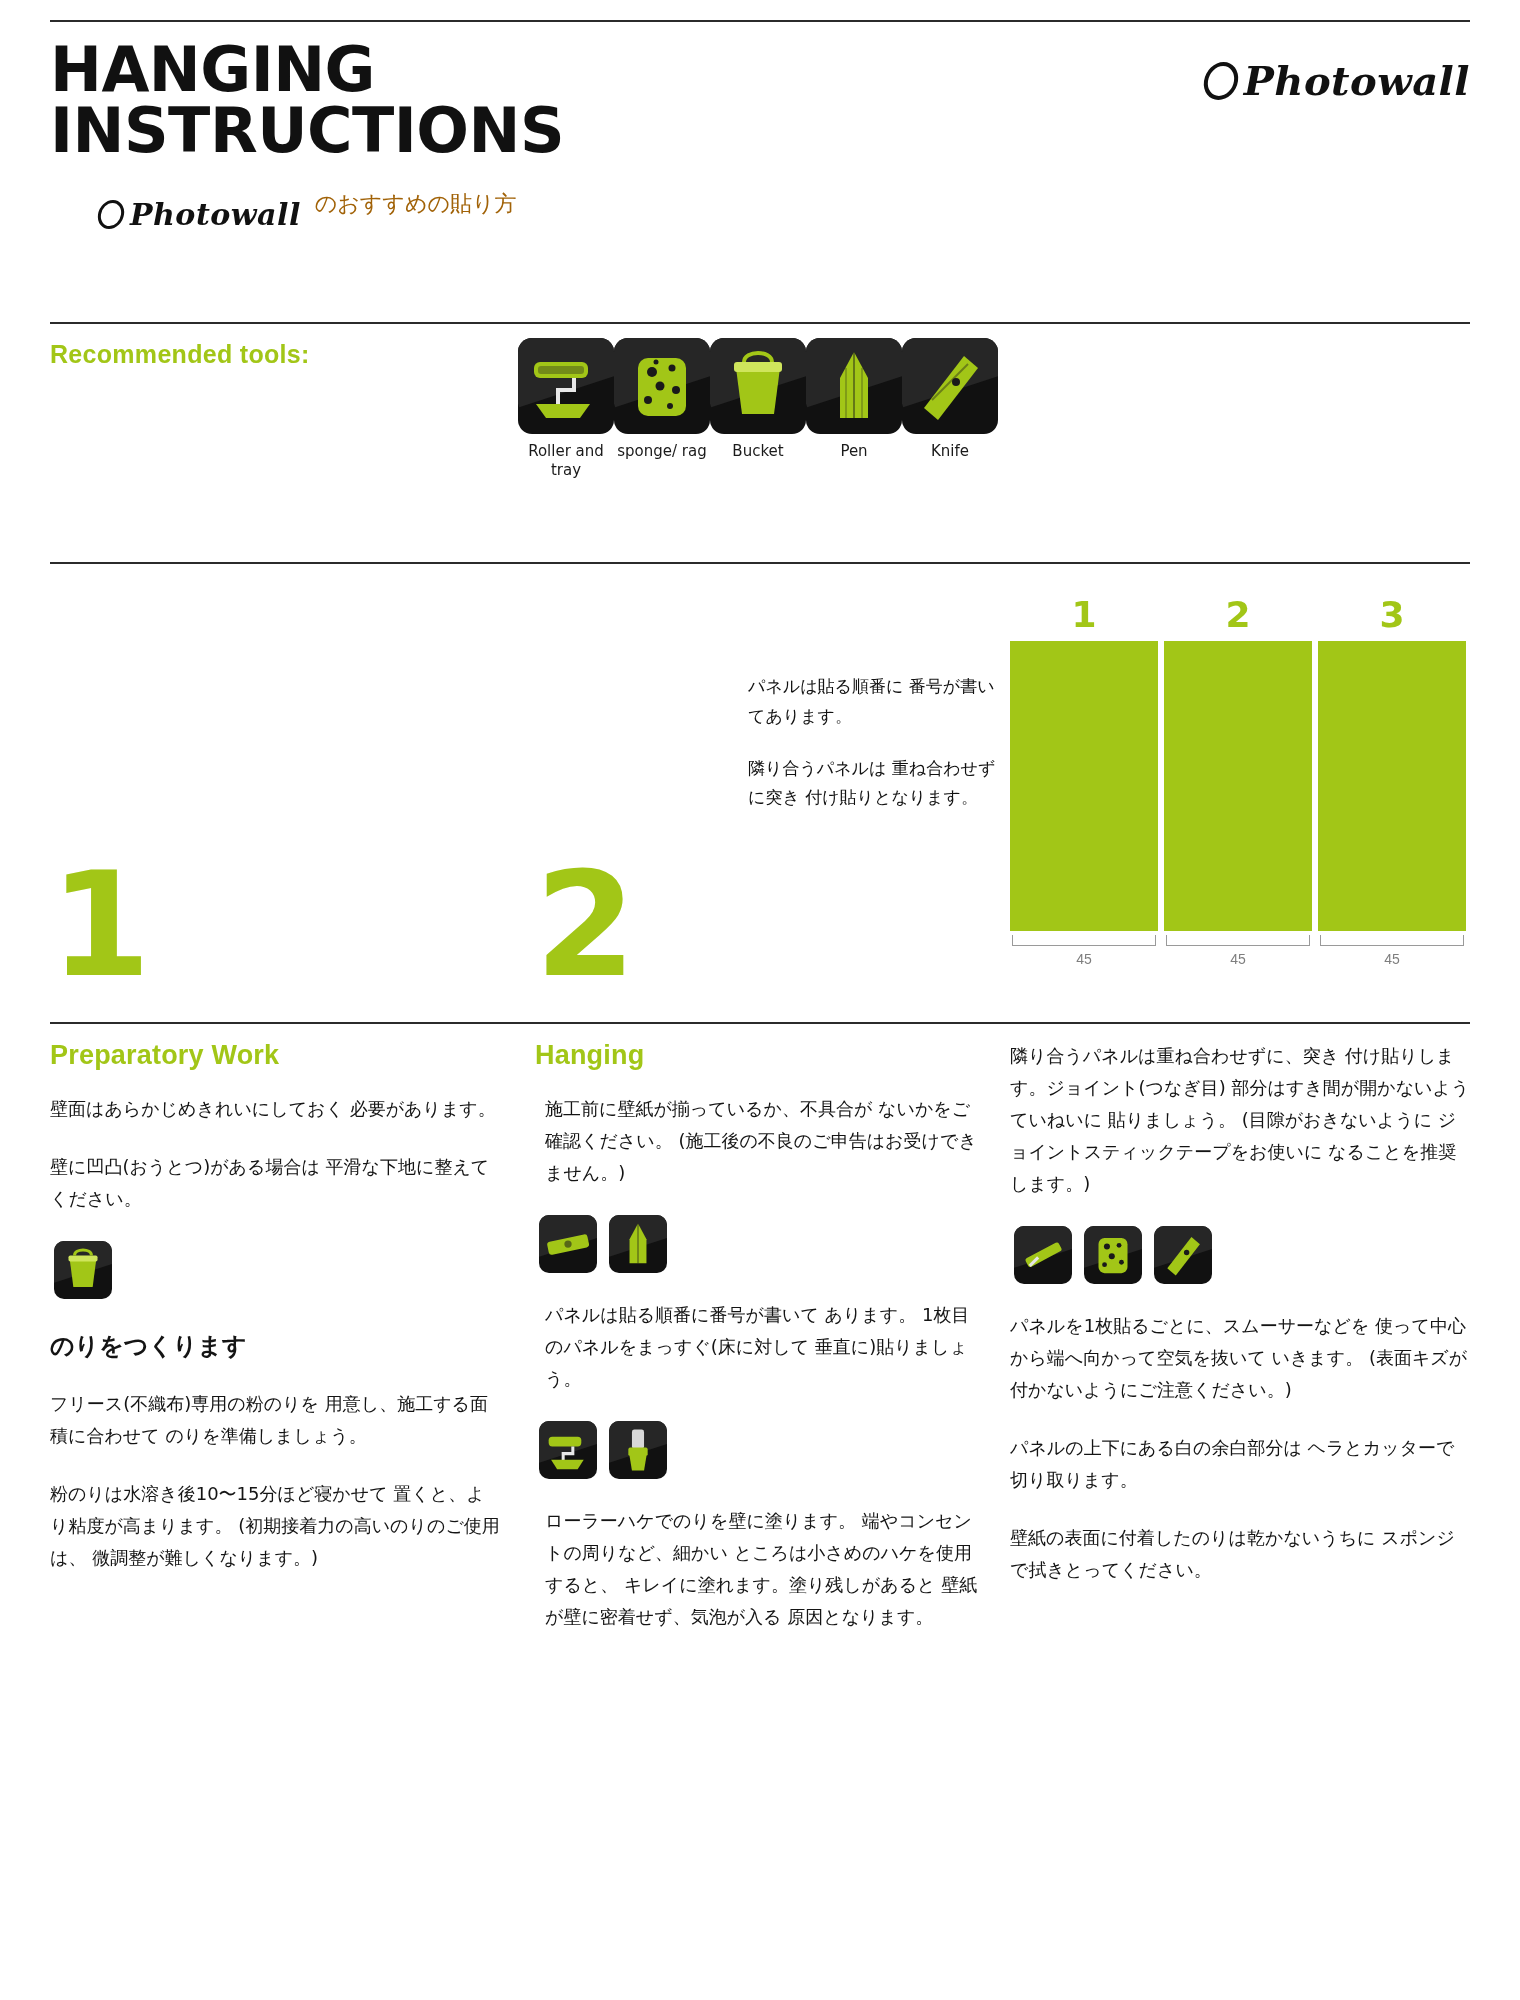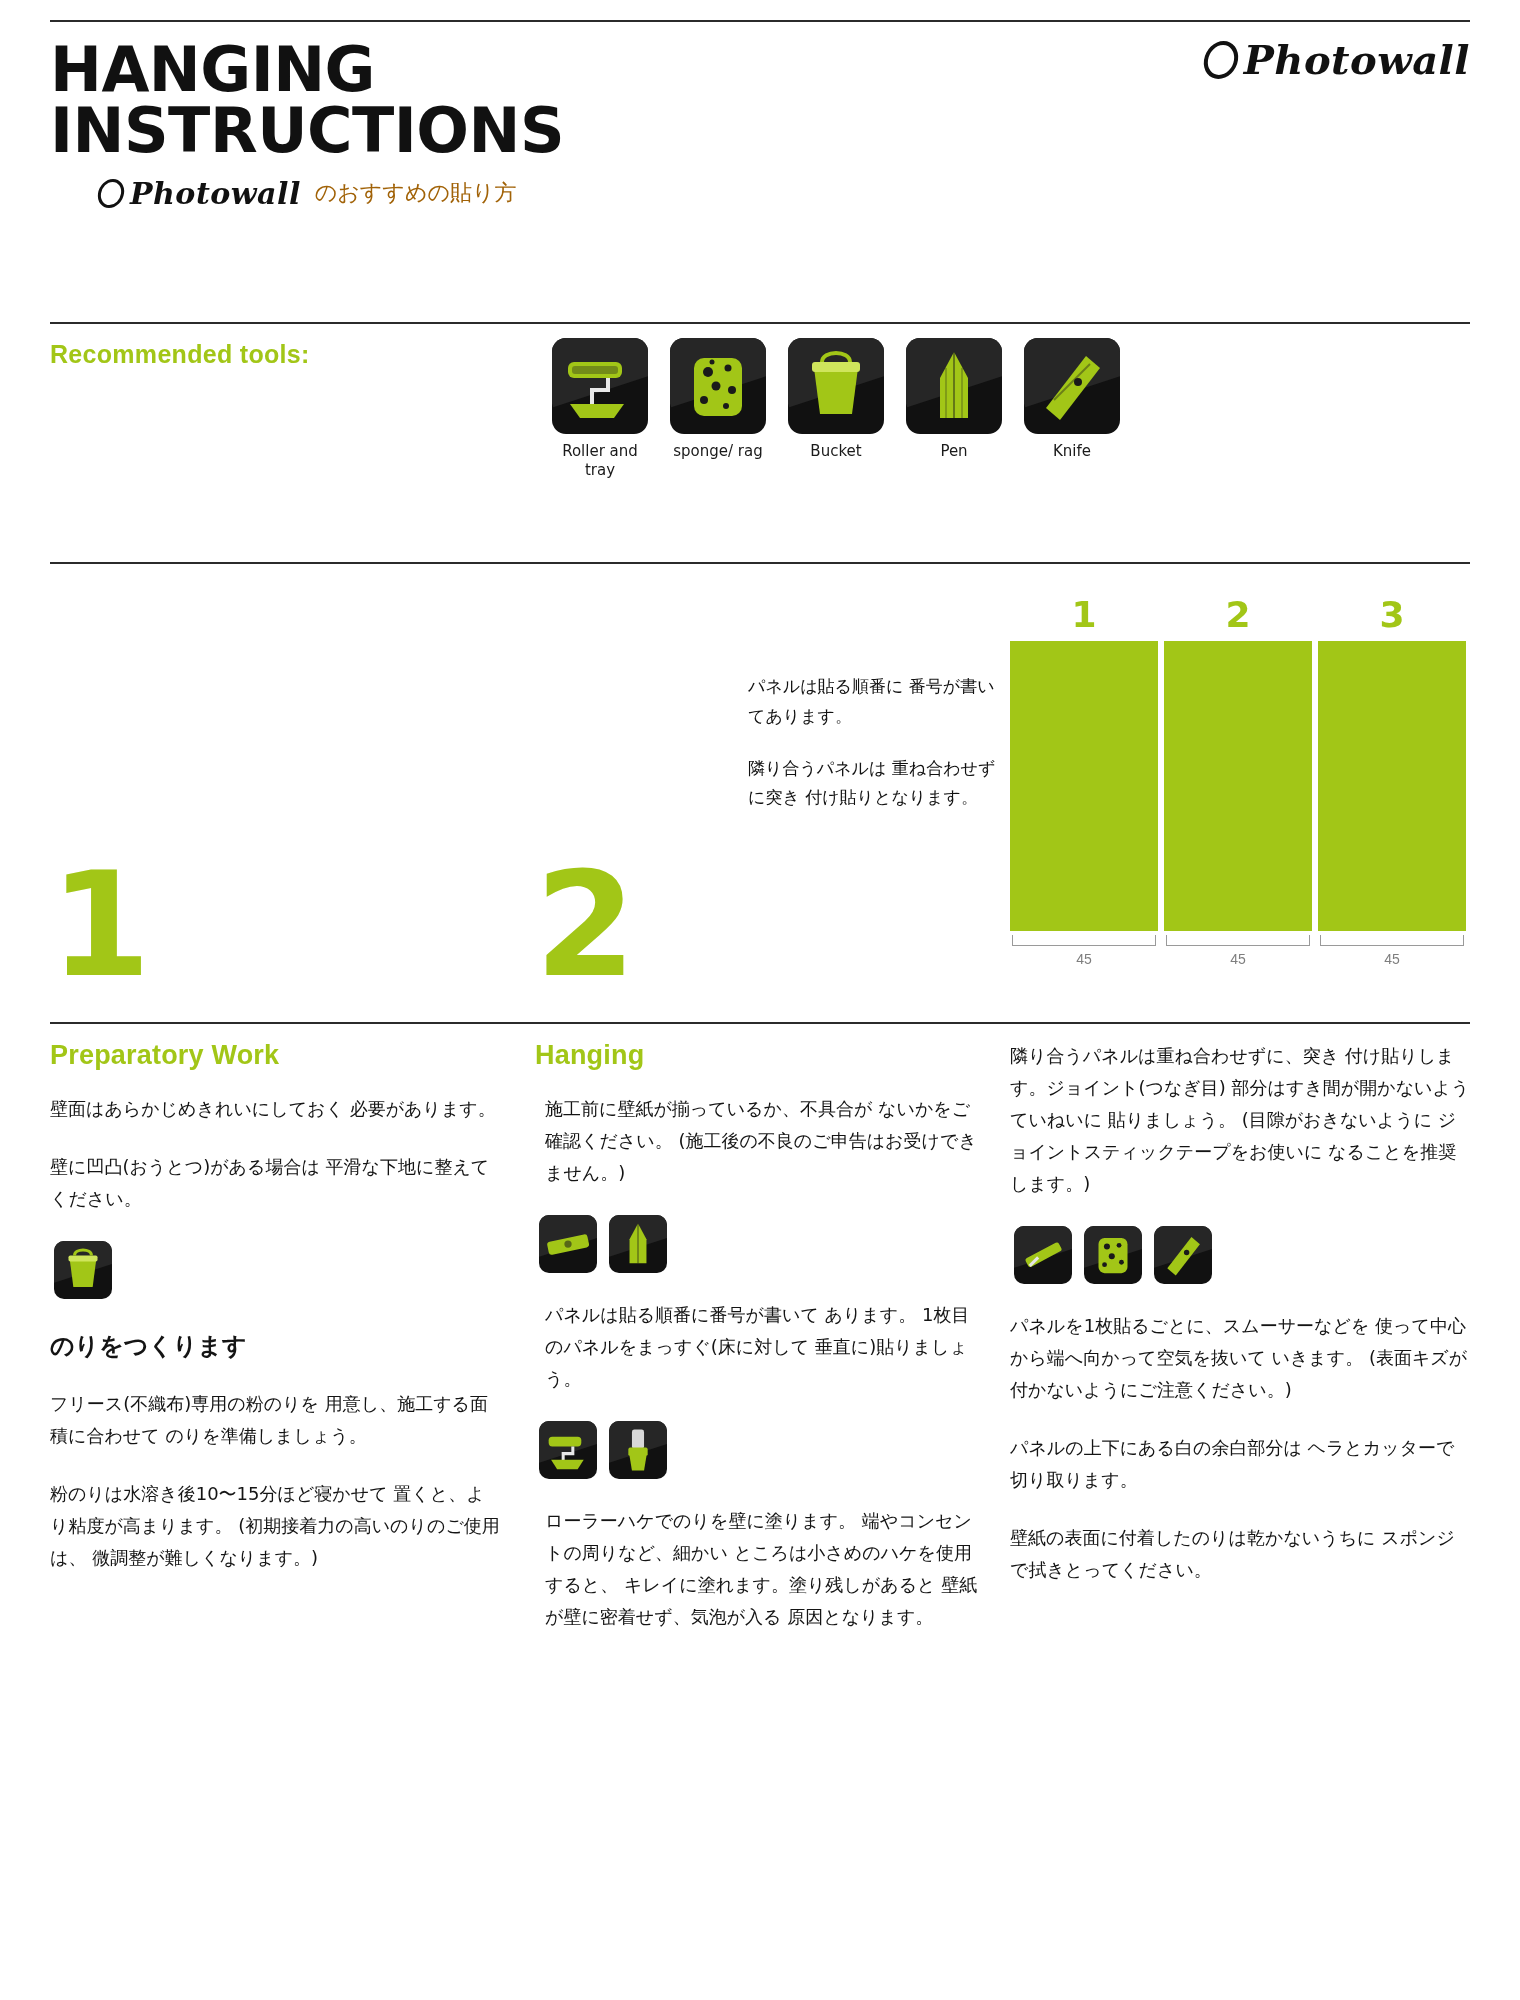--- a/index.html
+++ b/index.html
@@ -68,20 +68,21 @@
 
   
   .brandmark {
     display: inline-flex;
     align-items: center;
     font-family: "DejaVu Serif", serif;
     font-style: italic;
     font-weight: bold;
     letter-spacing: 0.5px;
     color: #111;
+    margin-top: 21px;
   }
   .brandmark .ring {
     display: inline-block;
     border: 3px solid #111;
     border-radius: 50%;
     margin-right: 6px;
     transform: skewX(-8deg);
   }
   .brand-big { font-size: 40px; }
   .brand-big .ring { width: 26px; height: 30px; border-width: 4px; }
@@ -107,24 +108,23 @@
     position: absolute;
     left: 50px;
     top: 340px;
     font-size: 25px;
     font-weight: bold;
     color: #a2c617;
     letter-spacing: 0.3px;
   }
   .tools-row {
     position: absolute;
-    left: 552px;
+    left: 518px;
     top: 338px;
     display: flex;
-    gap: 22px;
   }
   .tool {
     width: 96px;
     text-align: center;
   }
   .tool-cap {
     margin-top: 8px;
     font-size: 15px;
     line-height: 1.25;
     color: #1a1a1a;

